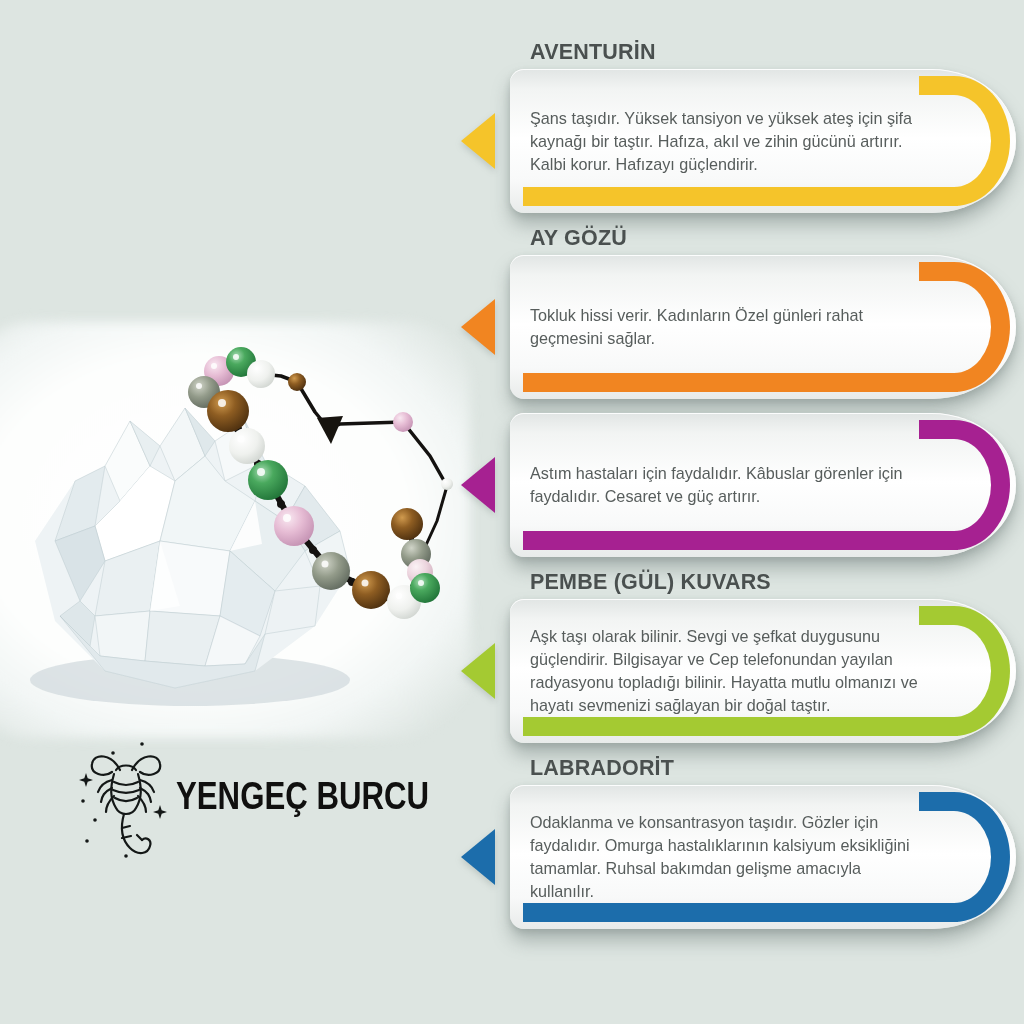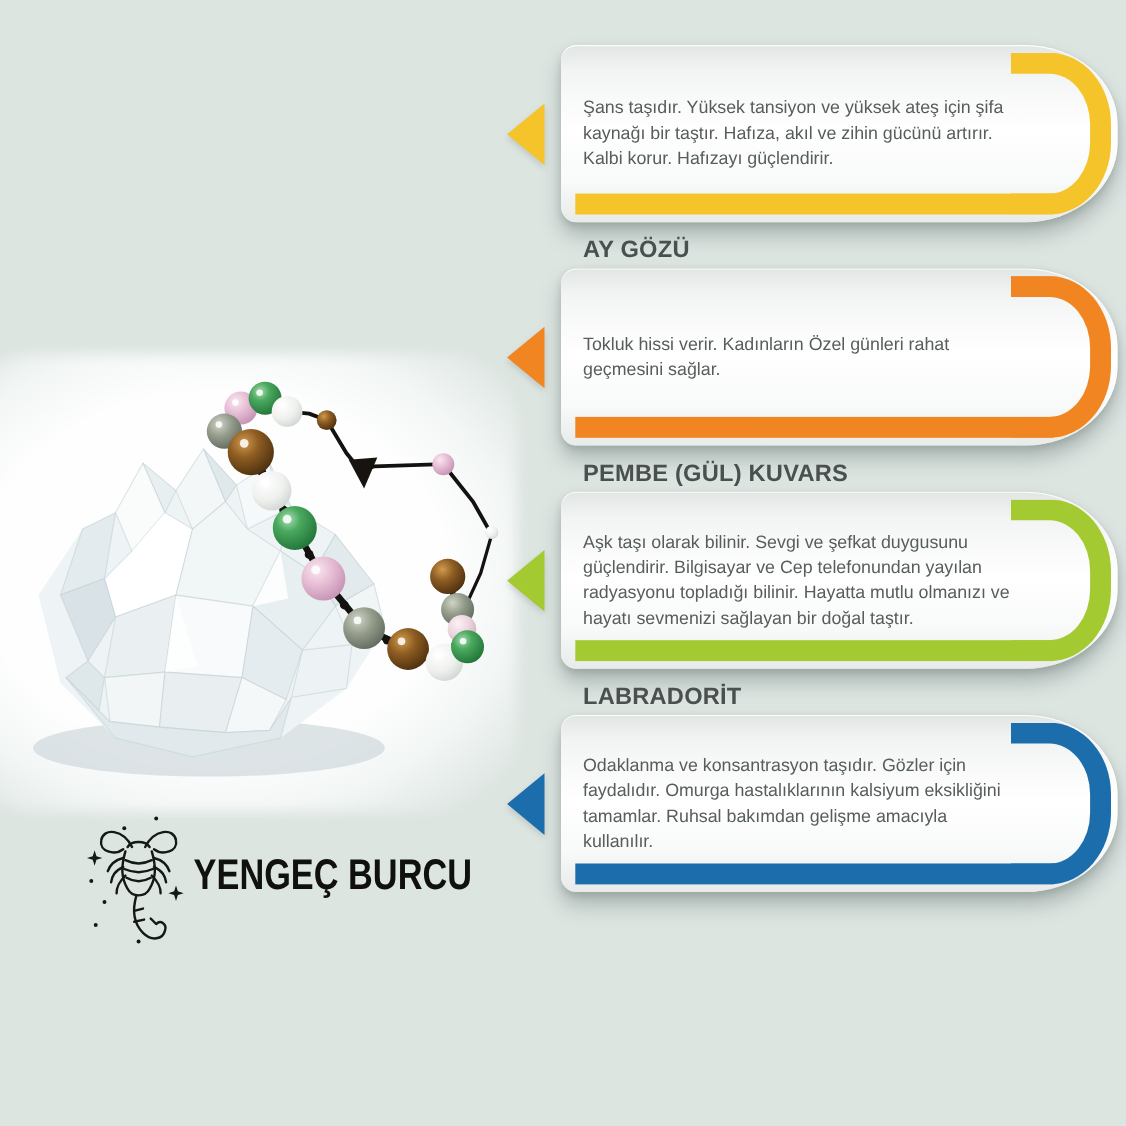--- a/index.html
+++ b/index.html
@@ -15,21 +15,21 @@
 
   
   .logo{position:absolute;left:76px;top:736px;display:flex;align-items:center;}
   .logo-text{font-size:39px;font-weight:700;color:#10100f;letter-spacing:0px;margin-left:0px;margin-top:-12px;
              transform:scaleX(0.8);transform-origin:left center;white-space:nowrap;}
 
   
   .panels{position:absolute;left:510px;top:0;width:506px;padding-top:41px;box-sizing:border-box;}
   .panel{margin:0 0 14px 0;position:relative;}
   .panel-title{margin:0 0 6px 20px;font-size:21.5px;line-height:22px;font-weight:700;color:#4a504f;letter-spacing:0.2px;}
-  .card{position:relative;height:161px;box-sizing:border-box;
+  .card{position:relative;height:144px;box-sizing:border-box;
         border-radius:14px 84px 84px 14px / 14px 72px 72px 14px;
         background:linear-gradient(180deg,#e1e5e4 0%,#f2f4f3 14%,#ffffff 48%,#f8f9f9 78%,#e8ebea 100%);
         box-shadow:0 12px 18px rgba(96,110,107,.40), 0 3px 6px rgba(96,110,107,.22), inset 0 1px 0 rgba(255,255,255,.9);
         display:flex;align-items:center;}
   .arrow{position:absolute;left:-49px;top:50%;transform:translateY(-50%);width:0;height:0;
          border-top:28px solid transparent;border-bottom:28px solid transparent;
          border-right:34px solid var(--accent,#999);filter:drop-shadow(0 3px 3px rgba(96,110,107,.25));}
   .hook{position:absolute;top:7px;bottom:7px;right:6px;width:72px;
         border:19px solid var(--accent,#999);border-left:none;
         border-radius:0 56px 56px 0 / 0 65px 65px 0;}
@@ -208,39 +208,46 @@
           <circle cx="50" cy="120" r="1.8"></circle>
           <circle cx="66" cy="8" r="1.8"></circle>
       </g>
     </svg>
     <div class="logo-text">YENGEÇ BURCU</div>
   </div>
 
   <div class="panels">
 
     <section class="panel" style="--accent: #F5C42A;">
+      <h2 class="panel-title">AVENTURİN</h2>
       <div class="card">
         <span class="arrow"></span>
         <span class="hook"></span>
         <span class="bar"></span>
         <p class="card-text">Şans taşıdır. Yüksek tansiyon ve yüksek ateş için şifa kaynağı bir taştır. Hafıza, akıl ve zihin gücünü artırır. Kalbi korur. Hafızayı güçlendirir.</p>
       </div>
     </section>
 
     <section class="panel" style="--accent: #F18521;">
       <h2 class="panel-title">AY GÖZÜ</h2>
       <div class="card">
         <span class="arrow"></span>
         <span class="hook"></span>
         <span class="bar"></span>
         <p class="card-text">Tokluk hissi verir. Kadınların Özel günleri rahat geçmesini sağlar.</p>
       </div>
     </section>
 
     <section class="panel" style="--accent: #A62191;">
+      <div class="card">
+        <span class="arrow"></span>
+        <span class="hook"></span>
+        <span class="bar"></span>
+        <p class="card-text">Astım hastaları için faydalıdır. Kâbuslar görenler için faydalıdır. Cesaret ve güç artırır.</p>
+      </div>
     </section>
 
     <section class="panel" style="--accent: #A4CA32;">
       <h2 class="panel-title">PEMBE (GÜL) KUVARS</h2>
       <div class="card">
         <span class="arrow"></span>
         <span class="hook"></span>
         <span class="bar"></span>
         <p class="card-text">Aşk taşı olarak bilinir. Sevgi ve şefkat duygusunu güçlendirir. Bilgisayar ve Cep telefonundan yayılan radyasyonu topladığı bilinir. Hayatta mutlu olmanızı ve hayatı sevmenizi sağlayan bir doğal taştır.</p>
       </div>

